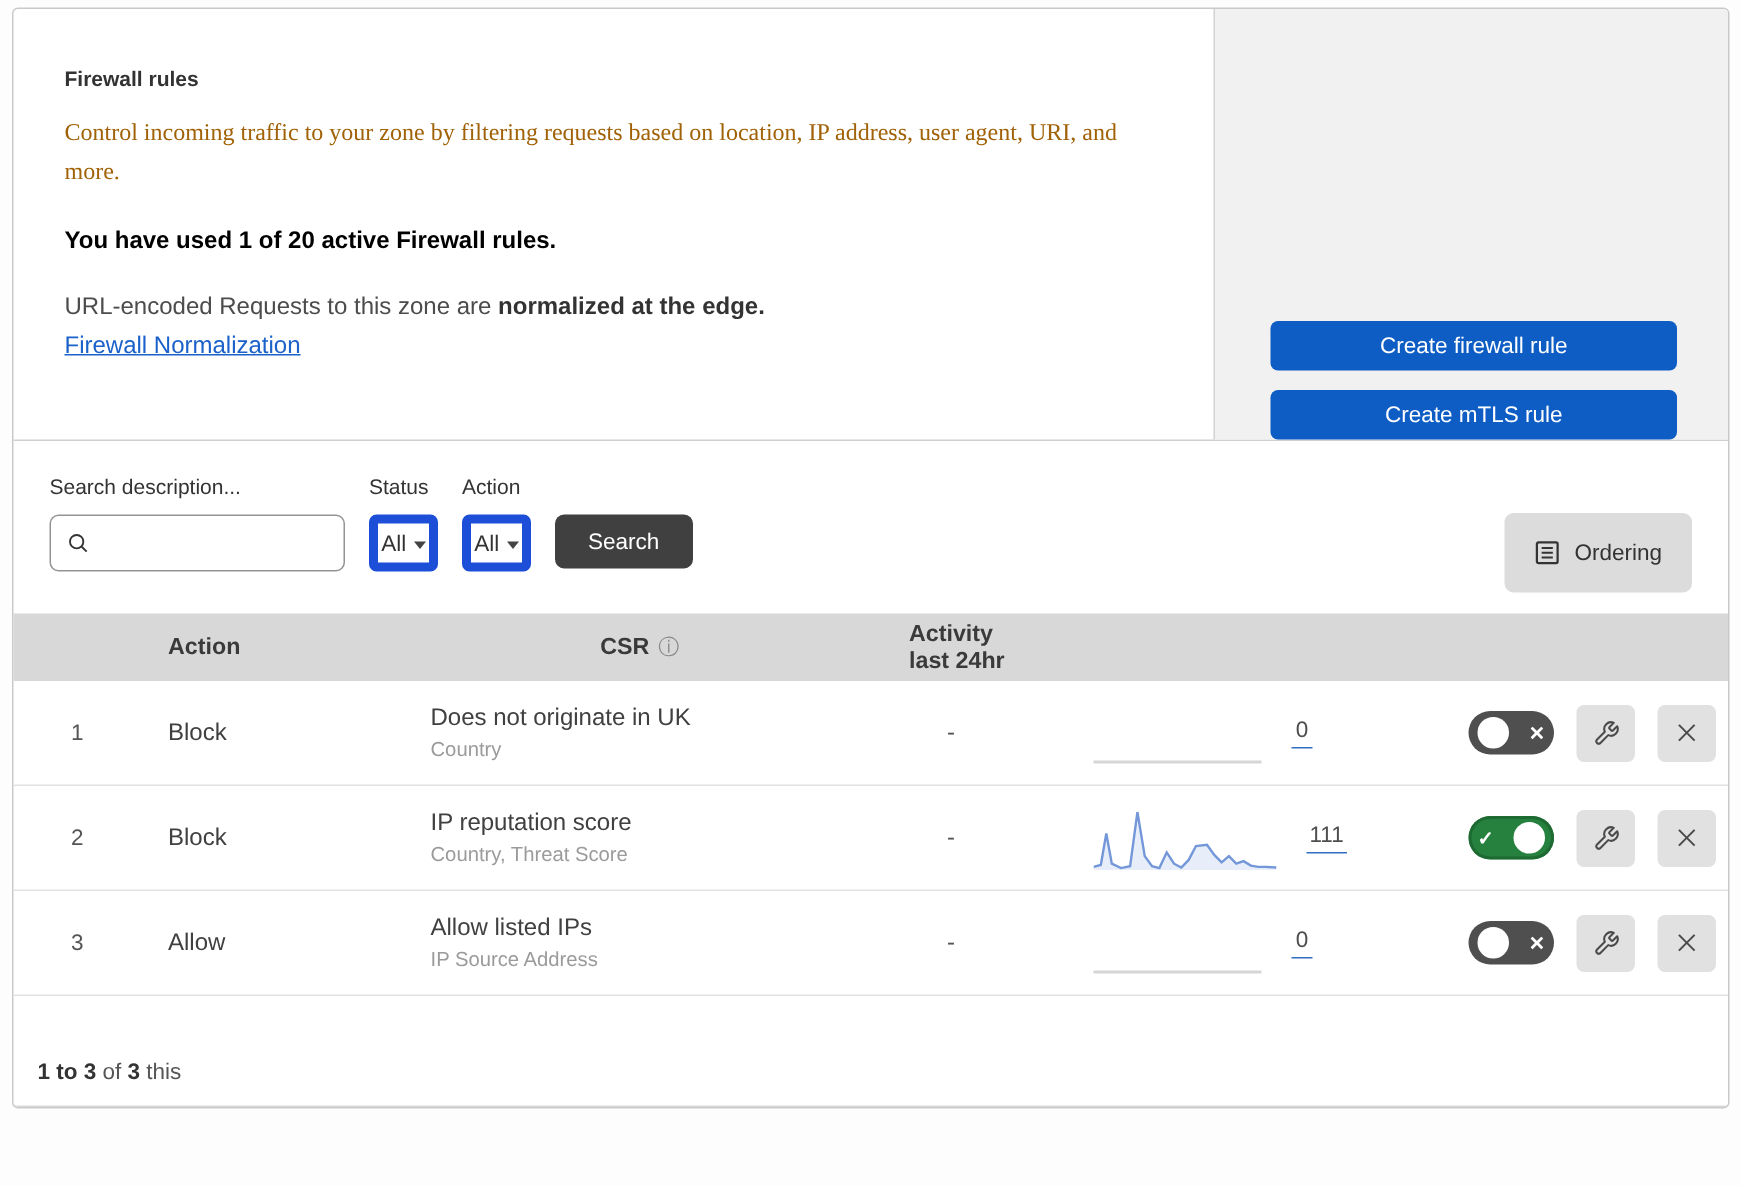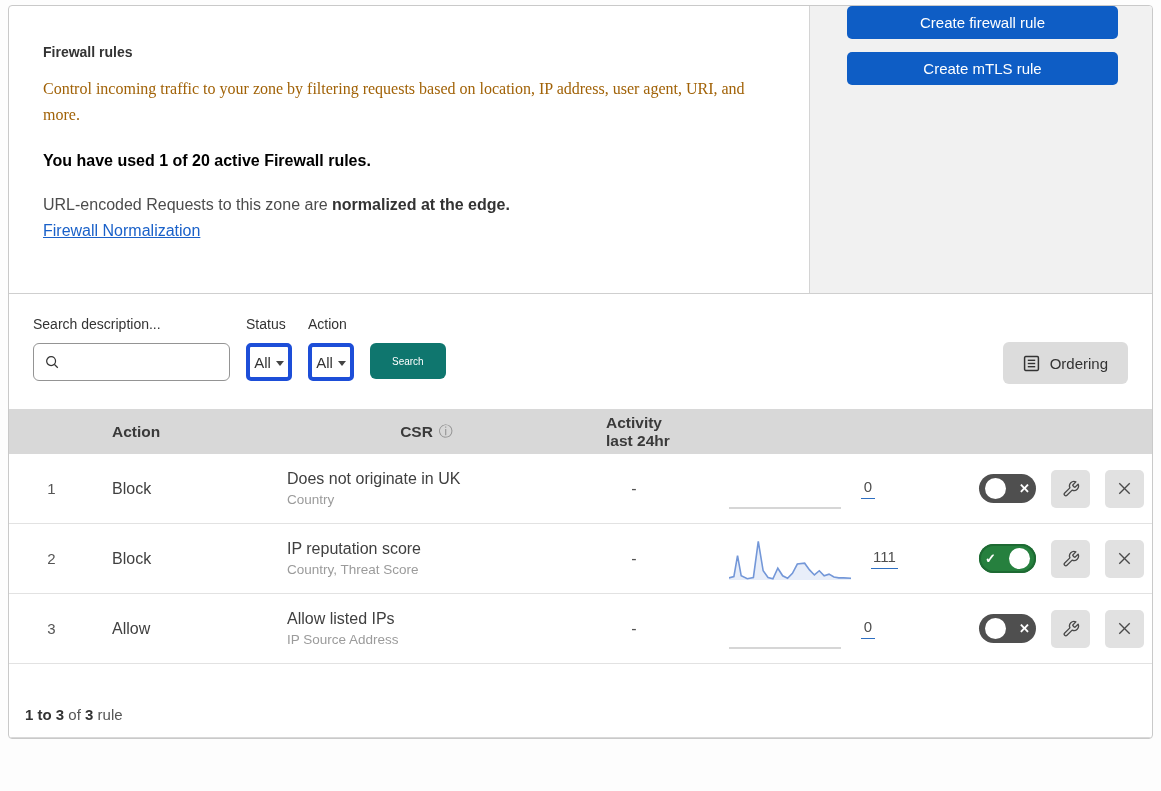--- a/index.html
+++ b/index.html
@@ -12,48 +12,48 @@
   .top { display:flex; height:288px; border-bottom:1px solid #cfcfcf; }
   .top-left { flex:1; padding:28px 30px 0 34px; }
   .page-title { font-size:14px; font-weight:700; color:#333; margin:10px 0 16px; }
   .p-desc { font-size:16px; color:#a16207; line-height:1.62; max-width:732px; margin:0 0 24px;font-family:Liberation Serif, serif; }
   .p-usage { font-size:16px; font-weight:700; color:#000000; margin:0 0 26px; }
   .p-norm { font-size:16px; color:#4c4c4c; margin:0 0 8px; white-space:pre-wrap; }
   .p-norm b { color:#333; }
   .norm-link { color:#1a61c9; font-size:16px; text-decoration:underline; cursor:pointer; }
   .top-right {
     width:343px; background:#f1f1f1; border-left:1px solid #d4d4d4;
-    display:flex; flex-direction:column; justify-content:flex-start; gap:13px;
+    display:flex; flex-direction:column; justify-content:flex-end; gap:13px;
     padding:0 34px 0 37px;
   }
   .blue-btn {
     width:100%; height:33px; background:#0e5dc5; color:#fff; border:none;
     border-radius:5px; font-size:15px; font-family:inherit; cursor:pointer;
   }
   
   .filters { height:115px; padding:22px 24px 0; display:flex; align-items:flex-start; gap:16px; }
   .fgroup { display:flex; flex-direction:column; }
   .flabel { font-size:14px; color:#333; margin-bottom:9px; height:18px; }
   .search-box {
     width:197px; height:38px; border:1px solid #949494; border-radius:6px;
     display:flex; align-items:center; padding:0 10px; gap:7px; background:#fff;
   }
   .search-box input { border:none; outline:none; flex:1; font-size:15px; font-family:inherit; min-width:0; }
   .dropdown {
-    width:46px; height:38px; border:4px solid #1d4ed8; border-radius:5px; background:#fff;
+    width:46px; height:38px; border:6px solid #1d4ed8; border-radius:5px; background:#fff;
     display:flex; align-items:center; justify-content:center; gap:5px;
     font-size:15px; color:#333; cursor:pointer;
   }
   .caret { width:0; height:0; border-left:4px solid transparent; border-right:4px solid transparent; border-top:5px solid #444; margin-top:2px; }
   .search-btn {
-    height:36px; margin-top:27px; padding:4px 22px; background:#0f766e; color:#fff;
-    border:none; border-radius:6px; font-size:10px; font-family:inherit; cursor:pointer;
+    height:36px; margin-top:27px; padding:4px 22px; background:#404040; color:#fff;
+    border:none; border-radius:6px; font-size:15px; font-family:inherit; cursor:pointer;
   }
   .ordering-btn {
-    margin-left:auto; margin-top:26px; height:42px; padding:0 20px;
+    margin-left:auto; margin-top:26px; height:53px; padding:0 20px;
     display:flex; align-items:center; gap:10px; background:#dcdcdc; color:#333;
     border:none; border-radius:6px; font-size:15px; font-family:inherit; cursor:pointer;
   }
   
   .grid { display:grid; grid-template-columns:85px 175px 315px 100px 285px 1fr; align-items:center; }
   .thead { height:45px; background:#d8d8d8; font-size:15.5px; font-weight:600; color:#3a3a3a; }
   .h-action, .h-desc { padding-left:18px; }
   .h-csr { justify-self:center; display:flex; align-items:center; gap:6px; }
   .info-icon { font-size:14px; color:#8a8a8a; font-weight:400; }
   .h-activity { padding-left:22px; }
@@ -252,16 +252,16 @@
             </svg>
           </button>
         </div>
       </div>
     </div>
 
   <div class="foot-items">
     <b>1 to 3</b>
       <span> of </span>
       <b>3</b>
-      <span> rule</span>
+      <span> this</span>
   </div>
 
 </div>
 
 </body></html>

